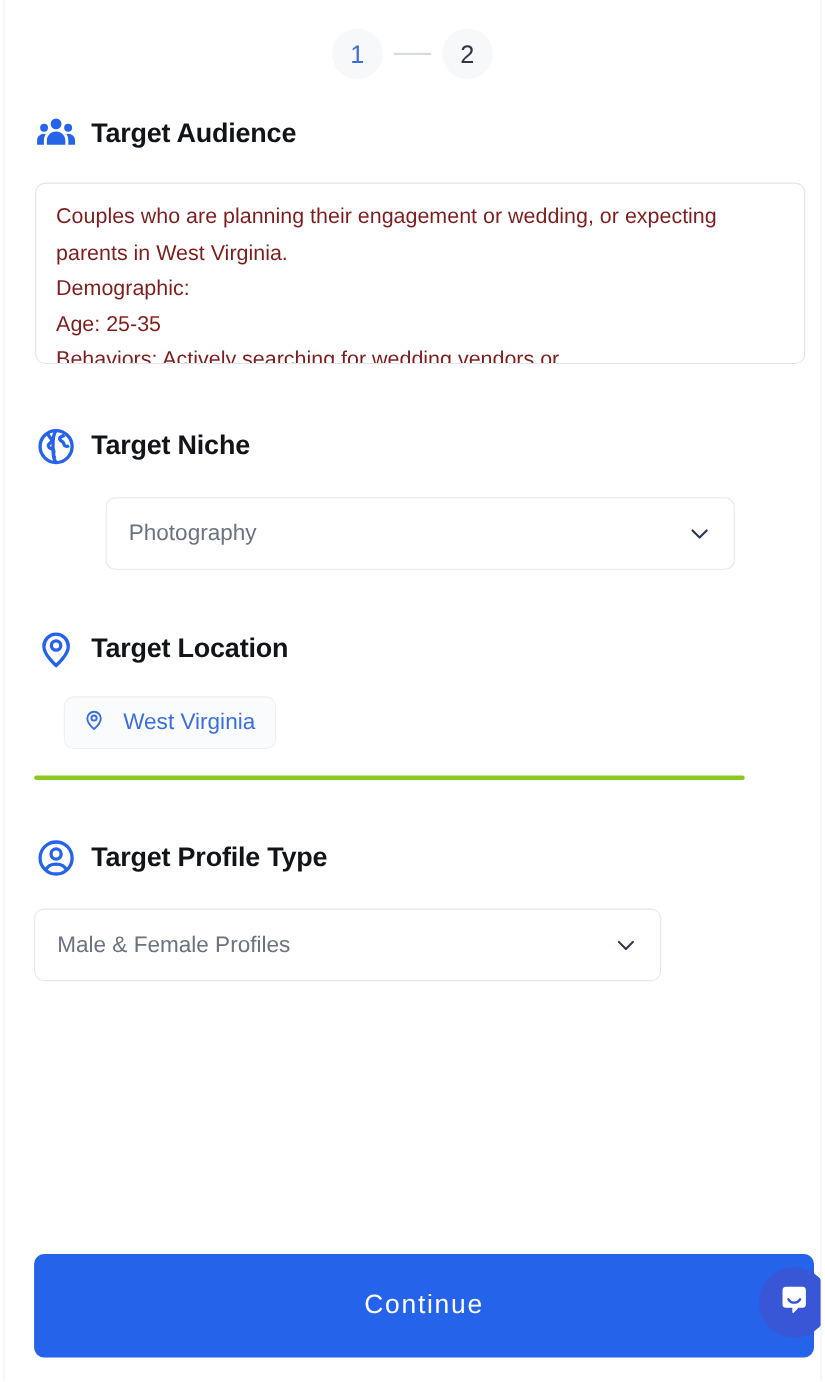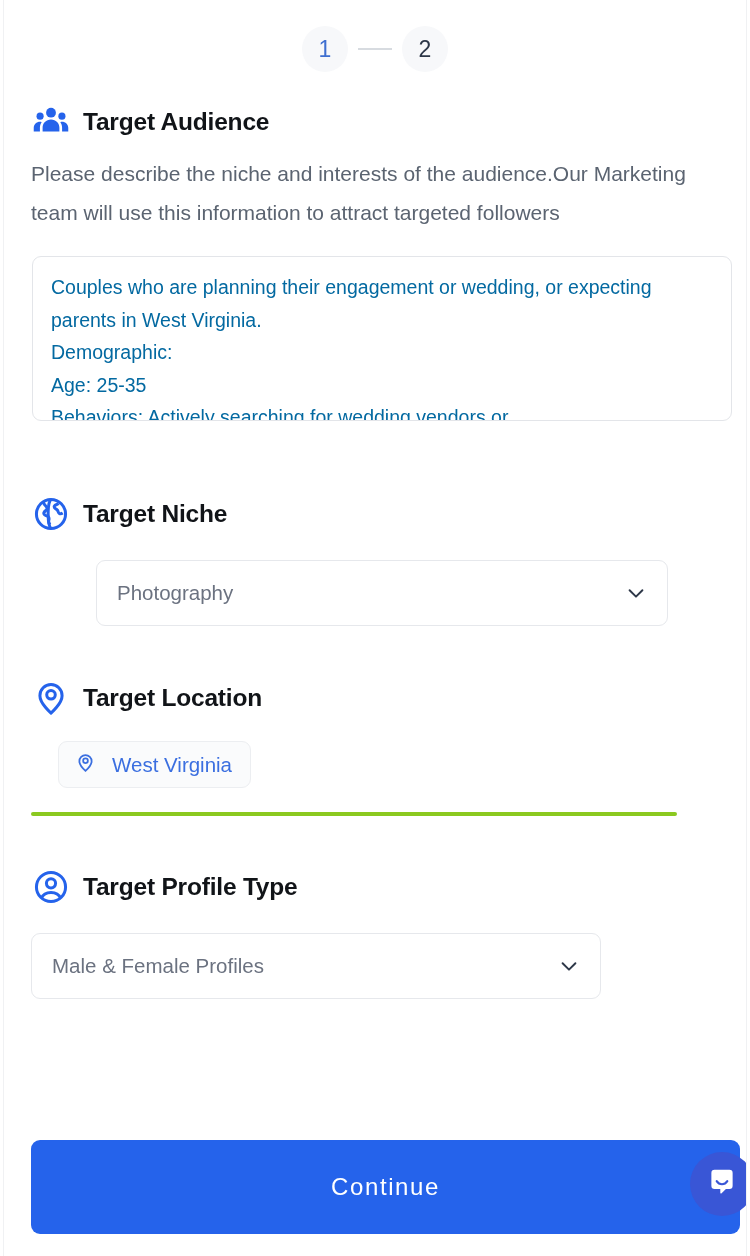--- a/index.html
+++ b/index.html
@@ -98,26 +98,26 @@
     border: 1px solid #e3e5e9;
     border-radius: 9px;
     background: #ffffff;
     padding: 14px 18px 0 18px;
     overflow: hidden;
     position: relative;
   }
   .textarea-text {
     font-size: 19.5px;
     line-height: 32.5px;
-    color: #0369a1;
+    color: #7f1d1d;
     white-space: pre-wrap;
   }
 
   
-  #niche-head { margin-top: 73px; }
+  #niche-head { margin-top: 55px; }
   .select-box {
     position: relative;
     border: 1px solid #e6e8ec;
     border-radius: 9px;
     background: #ffffff;
     height: 66px;
     display: flex;
     align-items: center;
     padding: 0 20px;
   }
@@ -226,21 +226,20 @@
         <circle cx="5.1" cy="8.3" r="2.25"></circle>
         <circle cx="18.9" cy="8.3" r="2.25"></circle>
         <path d="M12 10.4c-3.1 0-5.3 2.3-5.3 5.2V18h10.6v-2.4c0-2.9-2.2-5.2-5.3-5.2z"></path>
         <path d="M5.1 11.8c-2.3 0-4 1.7-4 3.9V18h3.9v-2.4c0-1.3.4-2.5 1.1-3.5-.3-.2-.6-.3-1-.3z"></path>
         <path d="M18.9 11.8c-.4 0-.7.1-1 .3.7 1 1.1 2.2 1.1 3.5V18h3.9v-2.3c0-2.2-1.7-3.9-4-3.9z"></path>
       </svg>
     </span>
     <span class="section-title">Target Audience</span>
   </div>
 
-  <div class="audience-desc">Please describe the niche and interests of the audience.Our Marketing team will use this information to attract targeted followers</div>
 
   <div class="textarea-box">
     <div class="textarea-text">Couples who are planning their engagement or wedding, or expecting parents in West Virginia.
 Demographic:
 Age: 25-35
 Behaviors: Actively searching for wedding vendors or</div>
   </div>
 
   
   <div class="section-head" id="niche-head">

